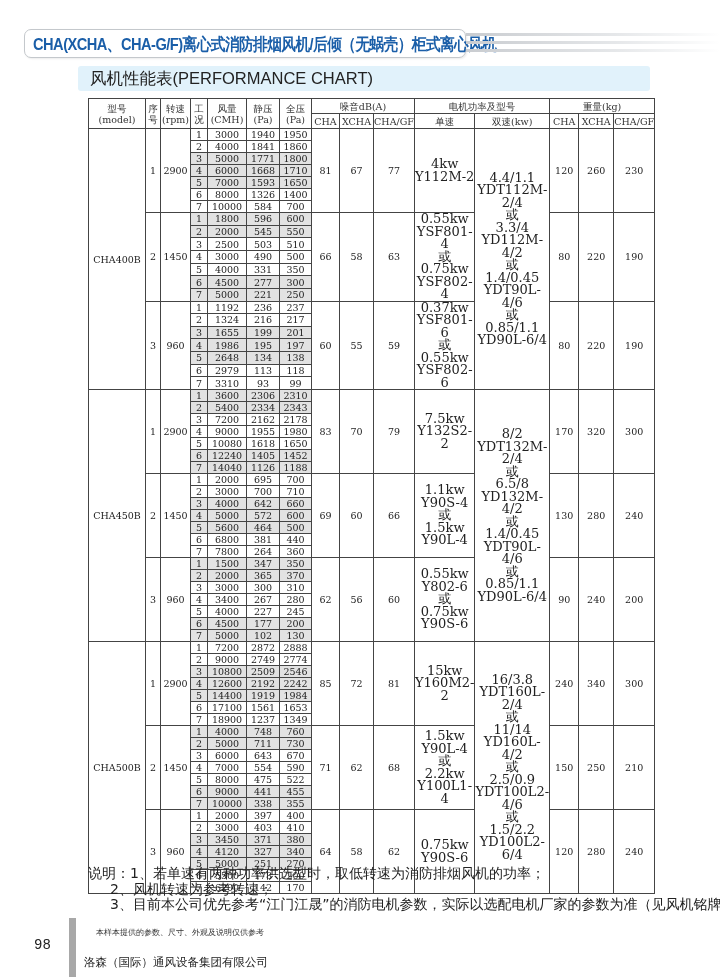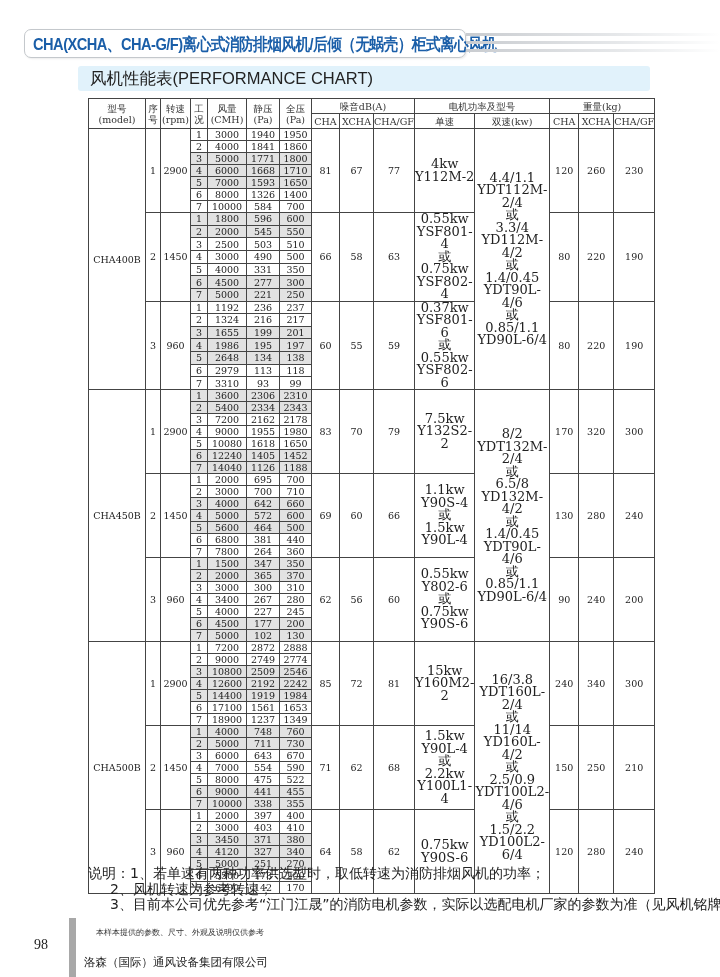--- a/index.html
+++ b/index.html
@@ -24,21 +24,21 @@
     vertical-align:middle; font-weight:normal; line-height:11px; overflow:hidden; white-space:nowrap; }
   table.perf th { height:14px; font-size:9.5px; color:#333; }
   table.perf tbody td { height:10.7px; }
   table.perf td.sh { background:#e2e2e2; }
   table.perf td.multi { white-space:normal; line-height:12.5px; font-size:13px;margin-left:17px; }
   .notes { position:absolute; left:88px; top:866px; font-family:"DejaVu Sans", sans-serif;
     font-size:14px; line-height:15.6px; color:#222; }
   .notes .row { white-space:nowrap; }
   .notes .ind { padding-left:22px; }
   .footer-bar { position:absolute; left:69px; top:918px; width:7px; height:59px; background:#a8a8a8; }
-  .page-num { position:absolute; left:34px; top:937px; font-family:Liberation Serif, serif;
+  .page-num { position:absolute; left:34px; top:937px; font-family:Liberation Mono, monospace;
     font-size:14px; color:#222; }
   .disclaimer { position:absolute; left:84px; top:927px; font-family:"DejaVu Sans", sans-serif;
     font-size:8px; color:#333; white-space:nowrap;margin-left:12px; }
   .company { position:absolute; left:84px; top:939px; font-family:"DejaVu Sans", sans-serif;
     font-size:11.5px; color:#222; white-space:nowrap;margin-top:16px; }
 </style>
 </head>
 <body>
 
 <div class="title-banner">

